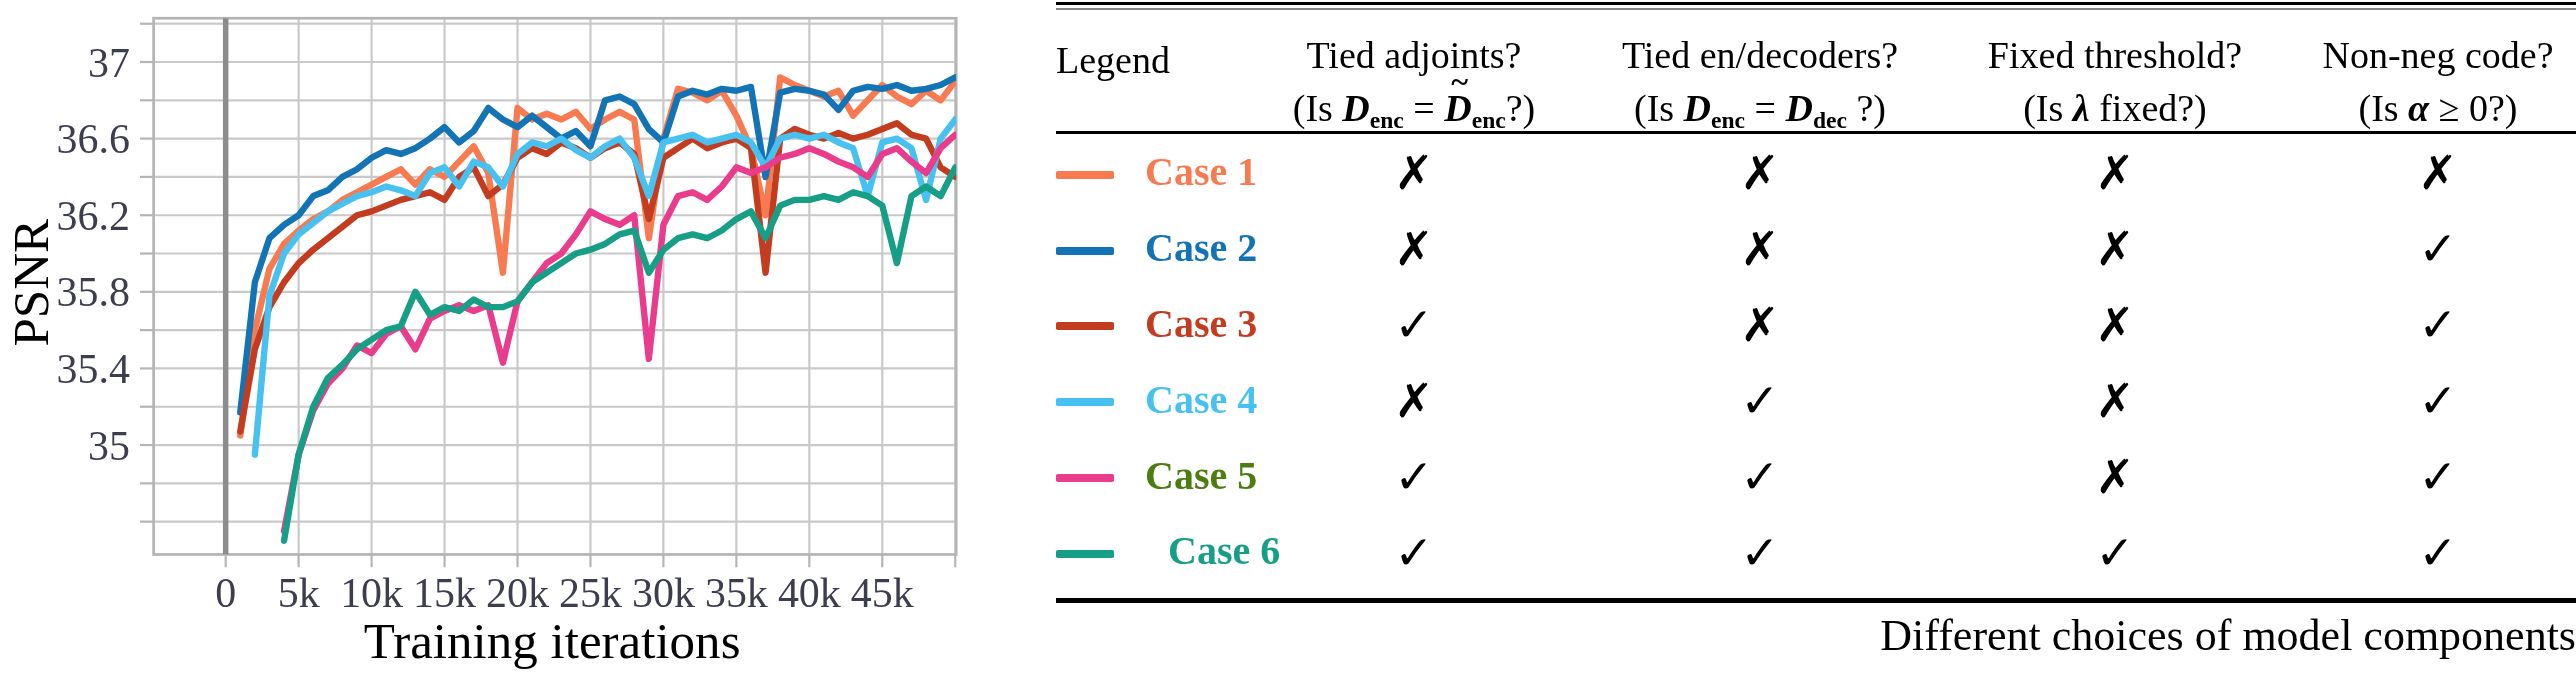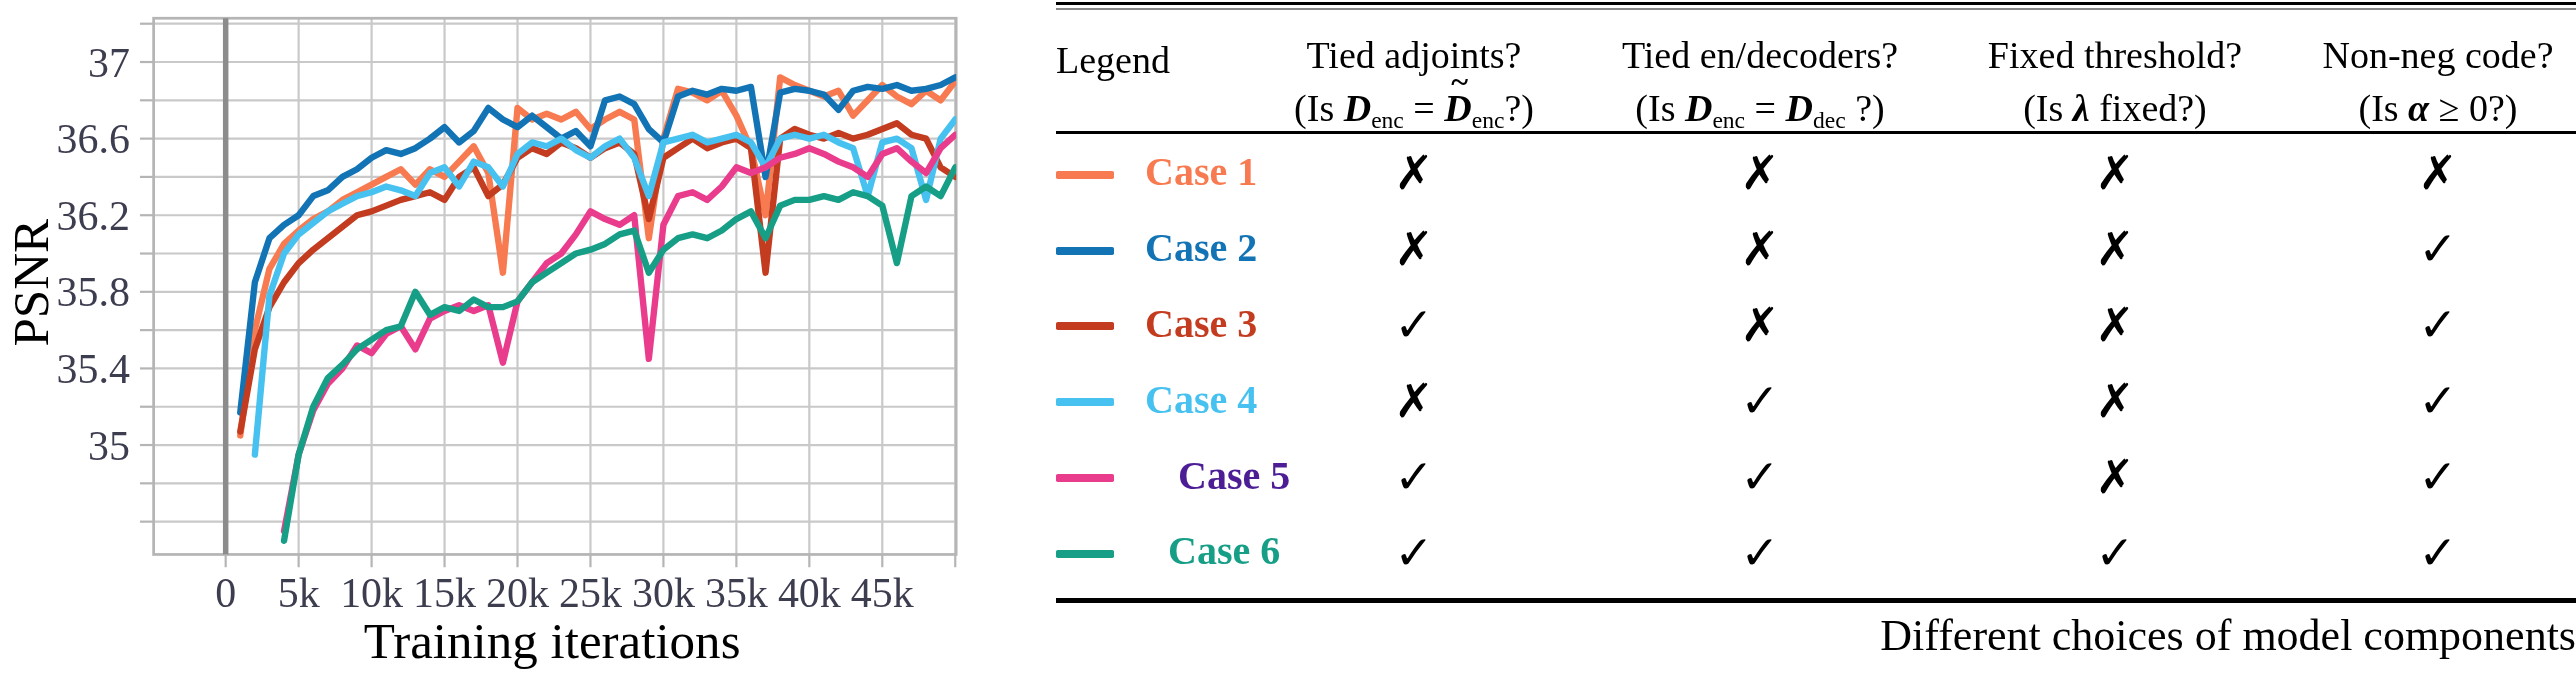--- a/index.html
+++ b/index.html
@@ -10,21 +10,21 @@
   #chart-wrap svg{position:absolute;left:0;top:0;}
   .ytick-label{font-size:46px;fill:#3d3d50;font-family:"Liberation Serif",serif;}
   .xtick-label{font-size:46px;fill:#3d3d50;font-family:"Liberation Serif",serif;}
   .axis-title{font-size:56px;fill:#000;font-family:"Liberation Serif",serif;}
   
   #table-wrap{position:absolute;left:1056px;top:0;width:1520px;height:694px;}
   .rule{position:absolute;left:0;width:1520px;background:#000;}
   .hdr-col{position:absolute;transform:translateX(-50%);text-align:center;
            white-space:nowrap;font-size:38px;line-height:53px;margin-top:16px;}
   .legend-hdr{position:absolute;font-size:38px;font-family:Liberation Serif, serif;}
-  .sub{font-size:0.62em;vertical-align:-0.28em;}
+  .sub{font-size:0.62em;vertical-align:-0.28em;font-weight:bold;}
   .bi{font-weight:bold;font-style:italic;}
   .tw{position:relative;display:inline-block;font-weight:bold;font-style:italic;}
   .tw .tld{position:absolute;top:-0.52em;left:0;right:-0.1em;text-align:center;
            font-size:0.85em;font-style:normal;font-weight:bold;line-height:1;}
   .case-row-label{position:absolute;font-size:40px;font-weight:bold;white-space:nowrap;}
   .swatch{position:absolute;height:8.2px;width:58px;border-radius:1.8px;}
   .mark{position:absolute;transform:translateX(-50%);font-family:"DejaVu Sans",sans-serif;
         font-size:47px;line-height:55px;color:#000;}
   .caption{position:absolute;width:1520px;text-align:right;font-size:44px;}
 </style>
@@ -175,21 +175,21 @@
       <div>
         <div class="swatch" style="background: rgb(71, 193, 239); left: 0px; top: 398px;"></div>
         <div class="case-row-label" style="color: rgb(71, 193, 239); left: 89px; top: 376px;">Case 4</div>
         <div class="mark" style="left: 358px; top: 373px;">✗</div>
         <div class="mark" style="left: 704px; top: 373px;">✓</div>
         <div class="mark" style="left: 1059px; top: 373px;">✗</div>
         <div class="mark" style="left: 1382px; top: 373px;">✓</div>
       </div>
       <div>
         <div class="swatch" style="background: rgb(234, 60, 140); left: 0px; top: 474px;"></div>
-        <div class="case-row-label" style="color: #4c1d95; left: 89px; top: 452px; margin-left: 33px;">Case 5</div>
+        <div class="case-row-label" style="color: #4d7c0f; left: 89px; top: 452px;">Case 5</div>
         <div class="mark" style="left: 358px; top: 449px;">✓</div>
         <div class="mark" style="left: 704px; top: 449px;">✓</div>
         <div class="mark" style="left: 1059px; top: 449px;">✗</div>
         <div class="mark" style="left: 1382px; top: 449px;">✓</div>
       </div>
       <div>
         <div class="swatch" style="background: rgb(23, 158, 135); left: 0px; top: 550px;"></div>
         <div class="case-row-label" style="color: rgb(23, 158, 135); left: 89px; top: 527px; margin-left: 23px;">Case 6</div>
         <div class="mark" style="left: 358px; top: 525px;">✓</div>
         <div class="mark" style="left: 704px; top: 525px;">✓</div>

